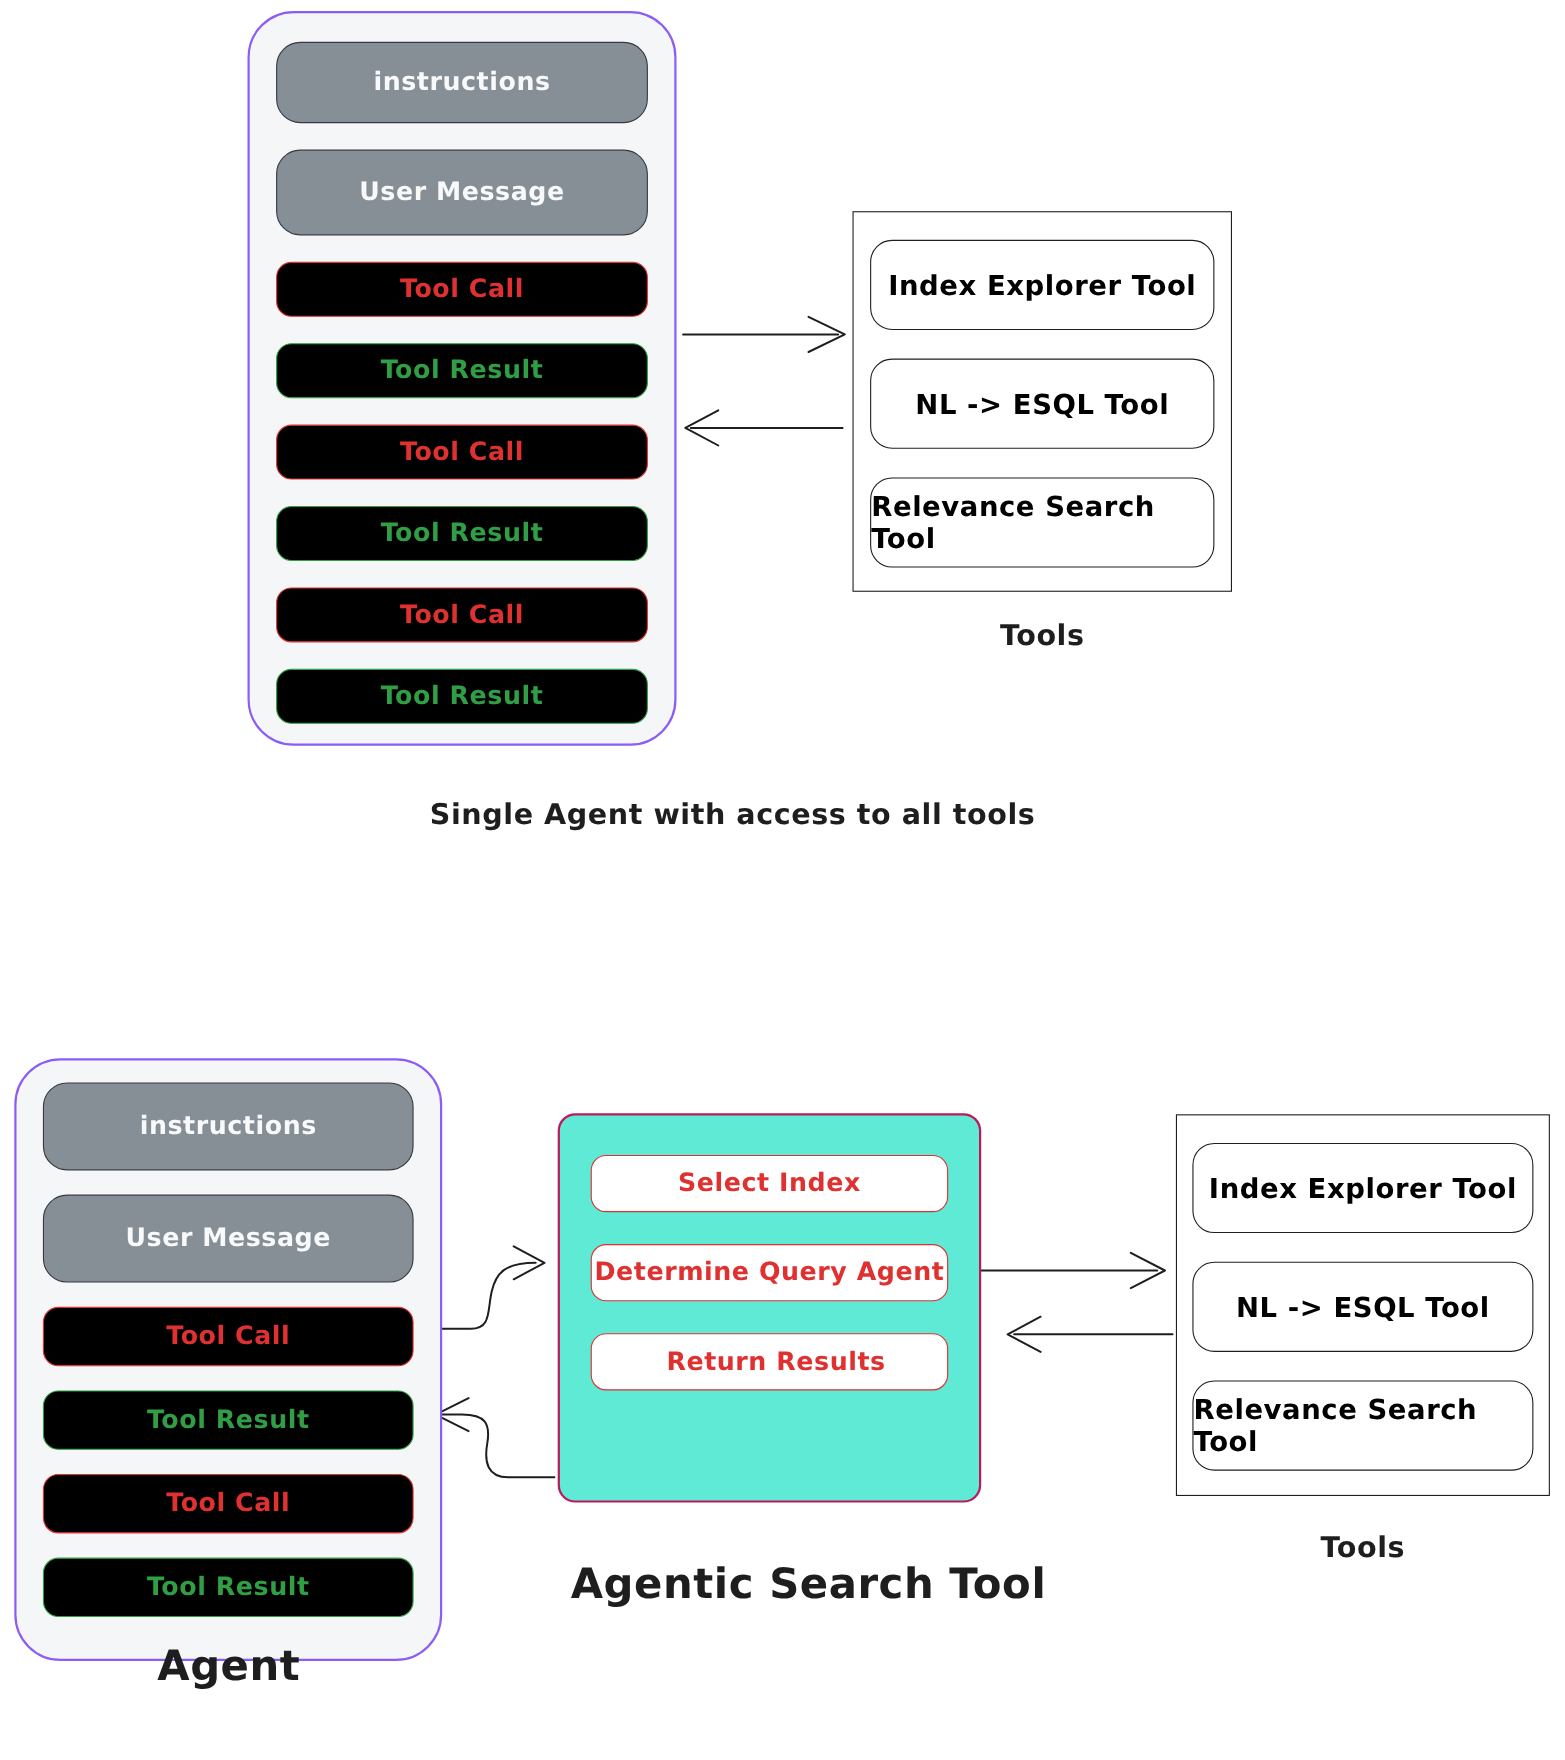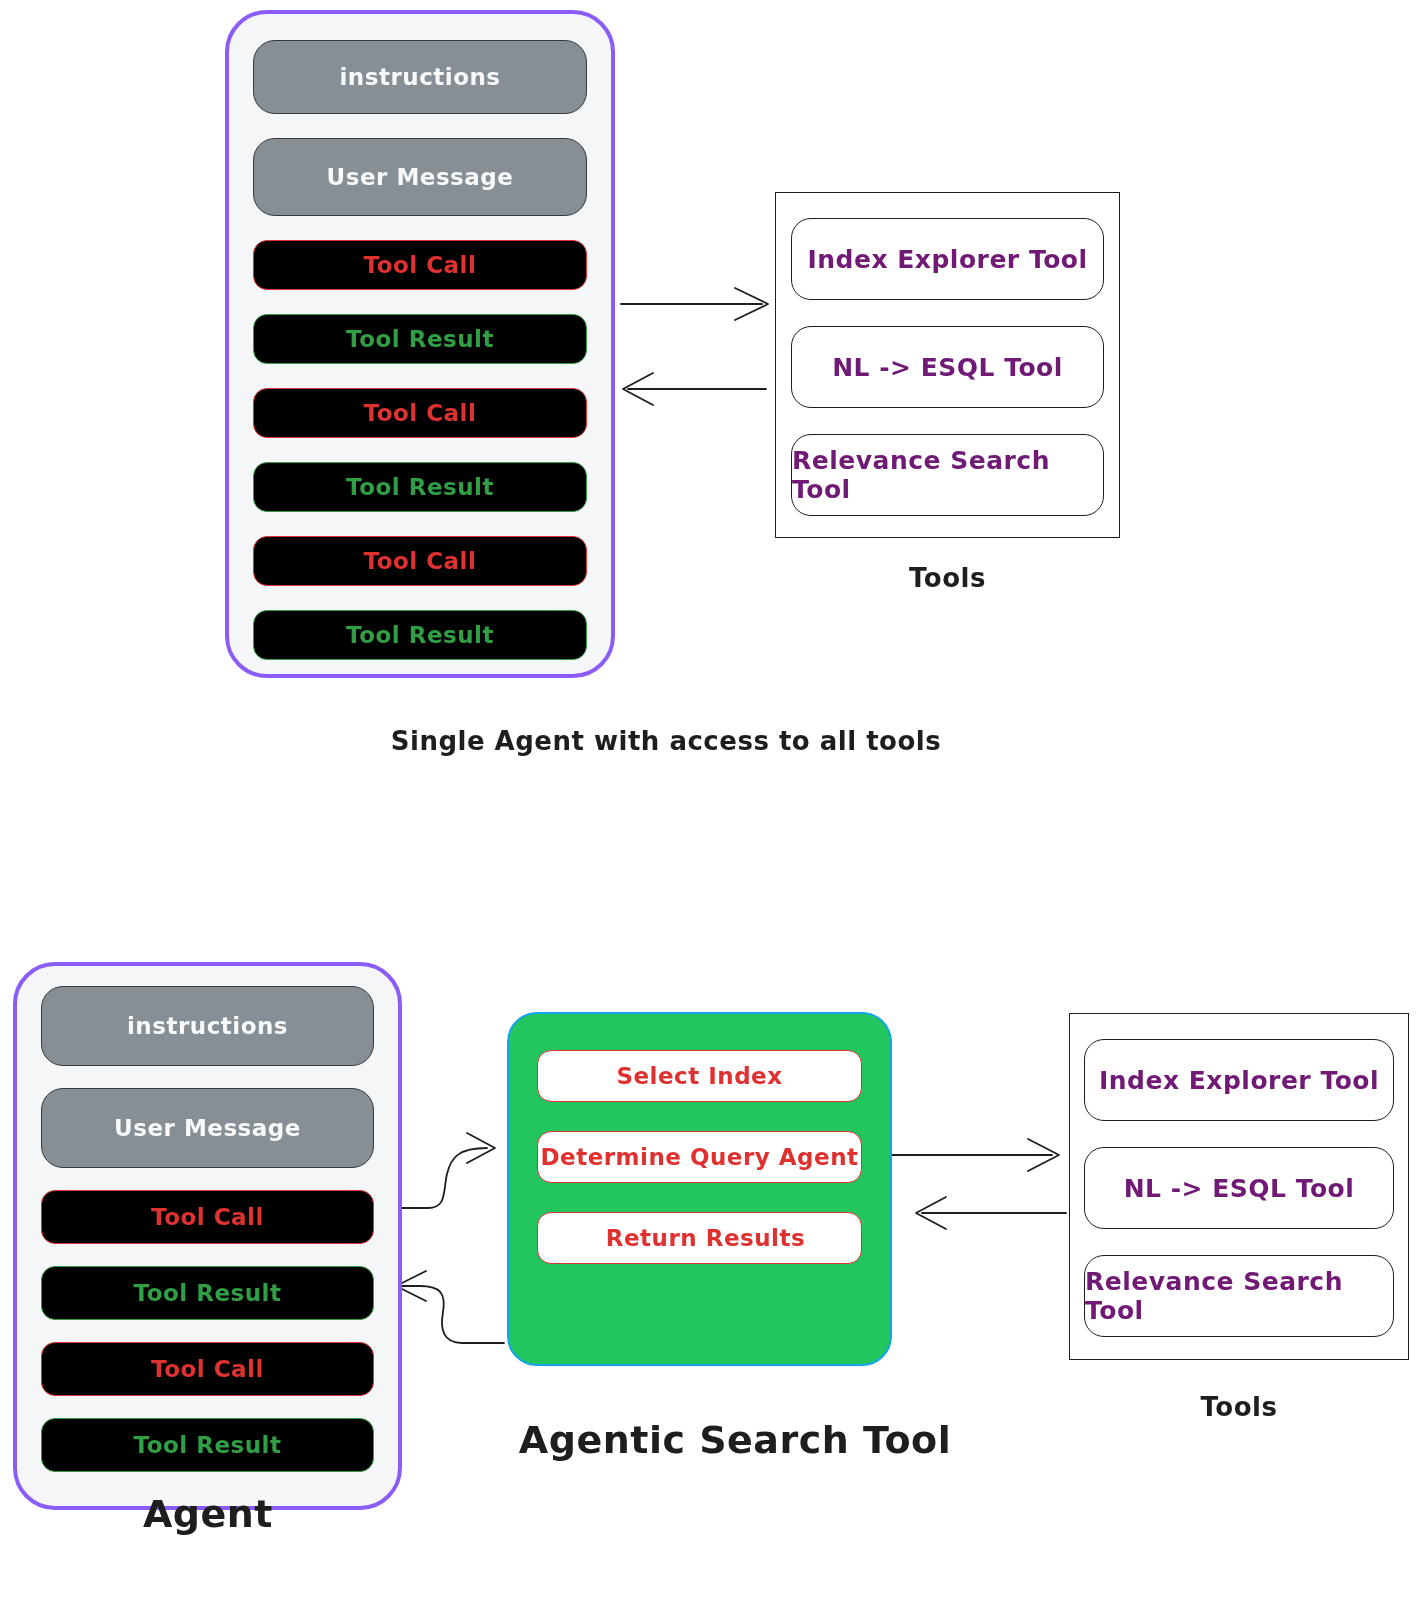--- a/index.html
+++ b/index.html
@@ -21,21 +21,21 @@
     fill: none;
     stroke: #1e1e1e;
     stroke-width: 1.8;
     stroke-linecap: round;
     stroke-linejoin: round;
   }
   .agent-container {
     position: absolute;
     box-sizing: border-box;
     background: #f5f6f8;
-    border: 4px solid #8b5cf6;
+    border: 2px solid #8b5cf6;
     border-radius: 42px;
     display: flex;
     flex-direction: column;
   }
   .msg {
     box-sizing: border-box;
     flex: 0 0 auto;
     display: flex;
     align-items: center;
     justify-content: center;
@@ -60,34 +60,34 @@
     border: 1.7px solid #1e1e1e;
     display: flex;
     flex-direction: column;
   }
   .tool-item {
     box-sizing: border-box;
     flex: 0 0 auto;
     background: #ffffff;
     border: 1.6px solid #1e1e1e;
     border-radius: 20px;
-    color: #701a75;
+    color: #000000;
     display: flex;
     align-items: center;
     justify-content: center;
     font-size: 25px;
     font-weight: bold;
     letter-spacing: 0.5px;
   }
   .agentic-container {
     position: absolute;
     box-sizing: border-box;
-    background: #22c55e;
-    border: 2px solid #0ea5e9;
-    border-radius: 30px;
+    background: #5eead4;
+    border: 2px solid #be185d;
+    border-radius: 16px;
     display: flex;
     flex-direction: column;
   }
   .step {
     box-sizing: border-box;
     flex: 0 0 auto;
     background: #ffffff;
     border: 1.6px solid #e03131;
     border-radius: 14px;
     color: #e03131;

